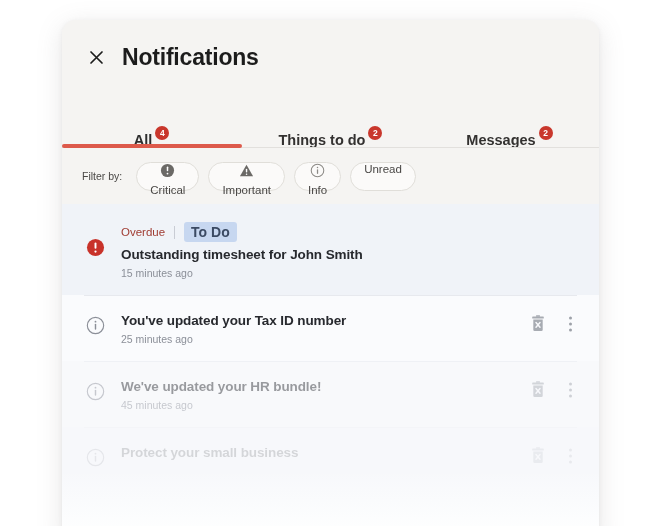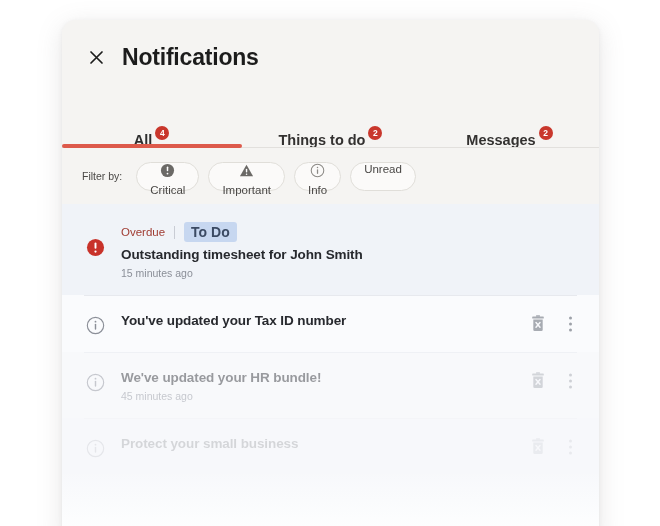--- a/index.html
+++ b/index.html
@@ -365,20 +365,21 @@
         <div class="row-sep"></div>
         <div class="row-icon">
           <svg width="19" height="19" viewBox="0 0 20 20">
             <circle cx="10" cy="10" r="8.6" fill="none" stroke="#8b8f98" stroke-width="1.2"></circle>
             <circle cx="10" cy="6" r="0.95" fill="#8b8f98"></circle>
             <rect x="9.25" y="8.2" width="1.5" height="6.2" rx="0.75" fill="#8b8f98"></rect>
           </svg>
         </div>
         <div class="row-body">
           <div class="row-title">You've updated your Tax ID number</div>
+          <div class="row-time">25 minutes ago</div>
         </div>
         <div class="row-actions">
           <div class="action-btn">
             <svg width="16" height="18" viewBox="0 0 16 18">
               <rect x="2.2" y="1.6" width="11.6" height="2" rx="0.6" fill="#a7abb2"></rect>
               <rect x="6" y="0.2" width="4" height="1.6" rx="0.5" fill="#a7abb2"></rect>
               <path d="M3.3 4.4 h9.4 v10.3 a1.3 1.3 0 0 1 -1.3 1.3 h-6.8 a1.3 1.3 0 0 1 -1.3 -1.3 z" fill="#a7abb2"></path>
               <path d="M6 7.6 L10 12.2 M10 7.6 L6 12.2" stroke="#f7f8fb" stroke-width="1.5" stroke-linecap="round" fill="none"></path>
             </svg>
           </div>

